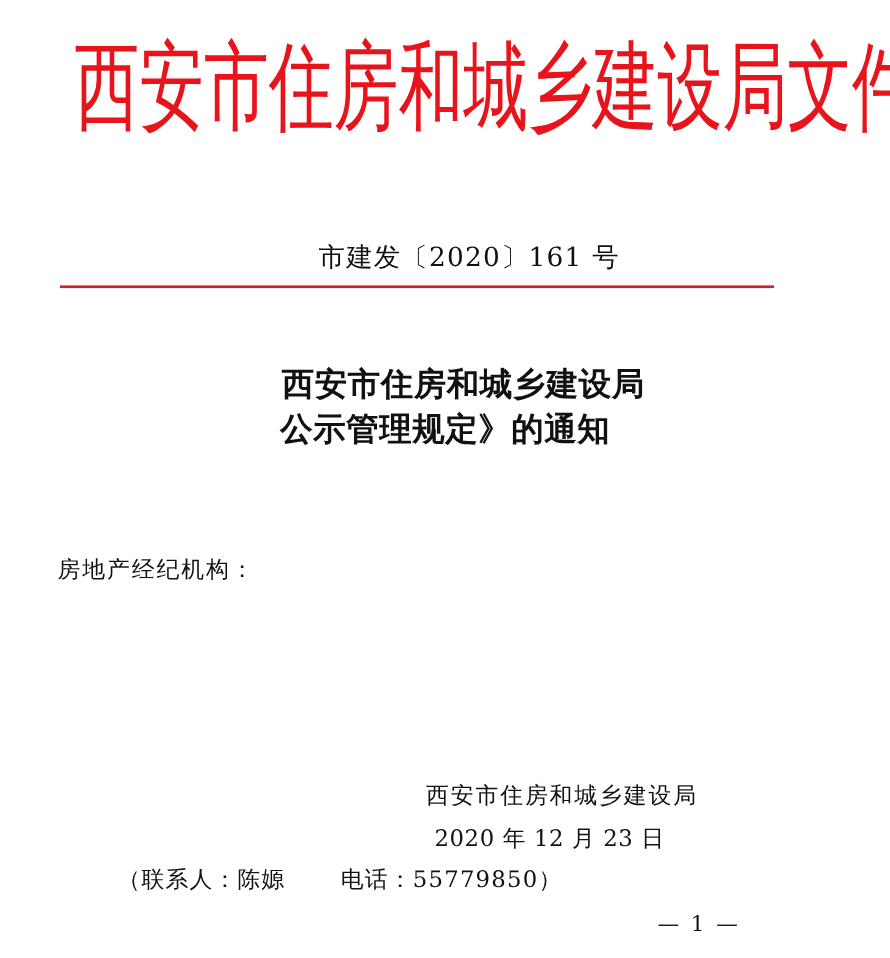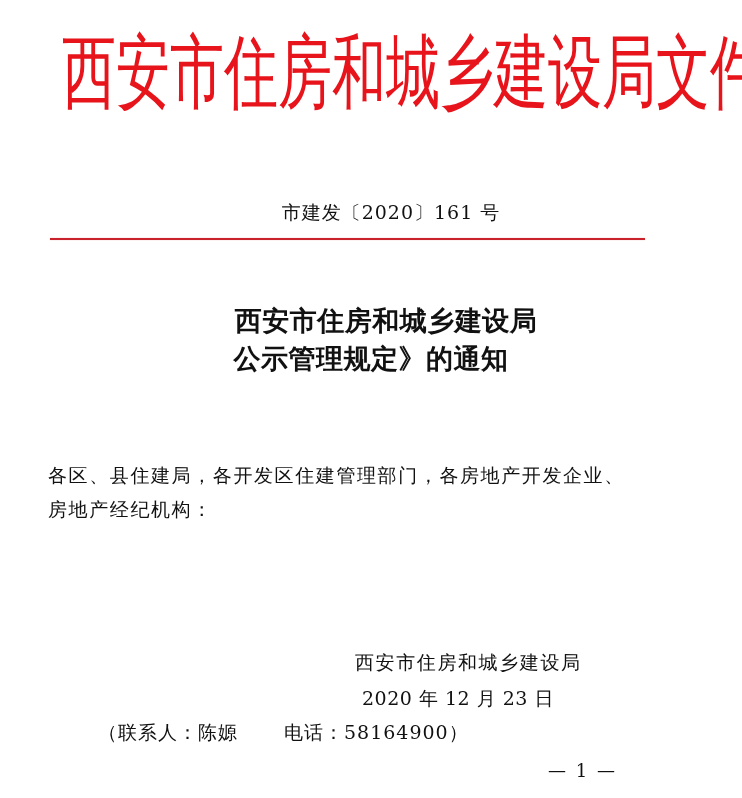--- a/index.html
+++ b/index.html
@@ -35,21 +35,21 @@
       transform: scaleY(1.5);
       transform-origin: center;
       letter-spacing: 0;
     }
     .doc-number {
       position: absolute;
       left: 0;
       width: 742px;
       top: 200px;
       text-align: center;
-      font-size: 19px;
+      font-size: 22px;
       letter-spacing: 1px;
       padding-left: 40px;
       box-sizing: border-box;
     }
     .red-rule {
       position: absolute;
       left: 50px;
       top: 238px;
       width: 595px;
       height: 2px;
@@ -130,24 +130,23 @@
 <div class="doc-number">市建发〔2020〕161 号</div>
 
 <div class="red-rule"></div>
 
 <div class="doc-title">
   <div class="title-line-1">西安市住房和城乡建设局</div>
   <div class="title-line-3">公示管理规定》的通知</div>
 </div>
 
 <div class="body-text">
-  <p>各区、县住建局，各开发区住建管理部门，各房地产开发企业、</p>
   <p>房地产经纪机构：</p>
 </div>
 
 <div class="signature sig-org">西安市住房和城乡建设局</div>
 <div class="signature sig-date">2020 年 12 月 23 日</div>
 
 <div class="contact">
-  <span>（联系人：陈嫄</span><span class="gap"></span><span>电话：58164900）</span>
+  <span>（联系人：陈嫄</span><span class="gap"></span><span>电话：55779850）</span>
 </div>
 
 <div class="page-number">— 1 —</div>
 
 </body></html>

